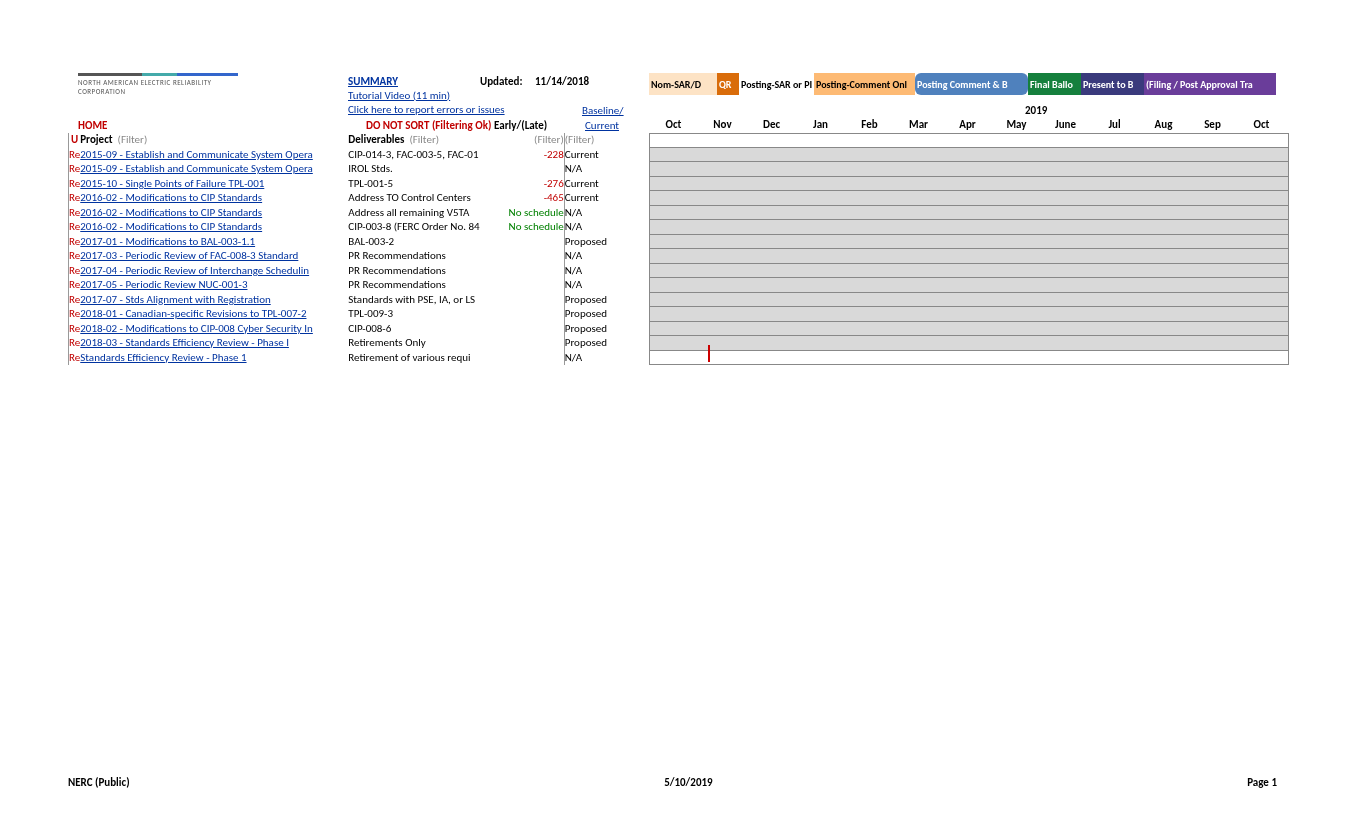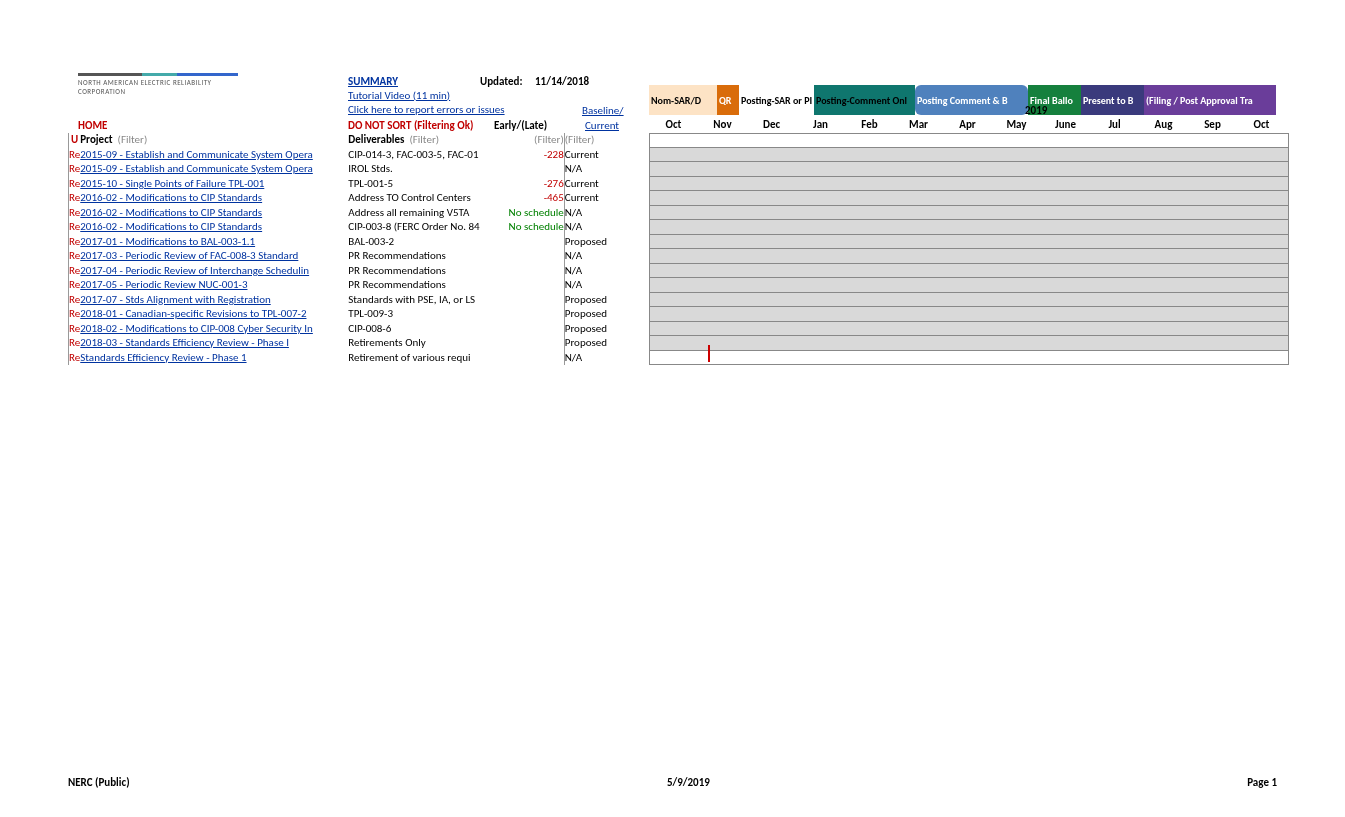--- a/index.html
+++ b/index.html
@@ -60,21 +60,21 @@
   .baseline-link {
     position: absolute;
     left: 582px; top: 104px;
     text-align: right; width: 40px;
   }
   .home-label {
     position: absolute; left: 78px; top: 119px;
     color: #c00000; font-weight: bold;
   }
   .no-sort {
-    position: absolute; left: 348px; top: 119px;
+    position: absolute; left: 366px; top: 119px;
     color: #c00000; font-weight: bold;
   }
   .early-late {
     position: absolute; left: 494px; top: 119px;
     font-weight: bold;
   }
   .current-link { position: absolute; left: 585px; top: 119px; }
   .left-table {
     position: absolute;
     top: 133px;
@@ -107,29 +107,28 @@
     height: 14px;
     display: flex;
     font-size: 10px;
     font-weight: bold;
     color: #000;
   }
   .legend span {
     display: inline-flex;
     align-items: center;
     padding: 0 2px;
-    height: 30px;
+    height: 22px;
     overflow: hidden;
     white-space: nowrap;
-    margin-top: 12px;
   }
   .ph-nom { background:#fde3c5; width:68px;}
   .ph-qr { background:#d96c0a; color:#fff; width:22px;}
   .ph-postingsar { background:#fff; width:75px;}
-  .ph-postingcomm { background:#0f766e; width:101px;}
+  .ph-postingcomm { background:#fdba74; width:101px;}
   .ph-postingcb { background:#4f81bd; color:#fff; width:113px;border-radius:6px; }
   .ph-final { background:#15803d; color:#fff; width:53px;}
   .ph-present { background:#3a3a7c; color:#fff; width:63px;}
   .ph-filing { background:#6a3d9a; color:#fff; width:132px;}
 
   
   .year-label {
     position: absolute; left: 1025px; top:104px; font-weight:bold;
   }
   .months-row {
@@ -367,15 +366,15 @@
       <div class="g-row"></div>
       <div class="g-row"></div>
       <div class="g-row"></div>
       <div class="g-row white"></div>
     </div>
   <div class="today-line"></div>
 </div>
 
 <div class="footer">
   <span>NERC (Public)</span>
-  <span>5/9/2019</span>
+  <span>5/10/2019</span>
   <span>Page 1</span>
 </div>
 
 </body></html>

